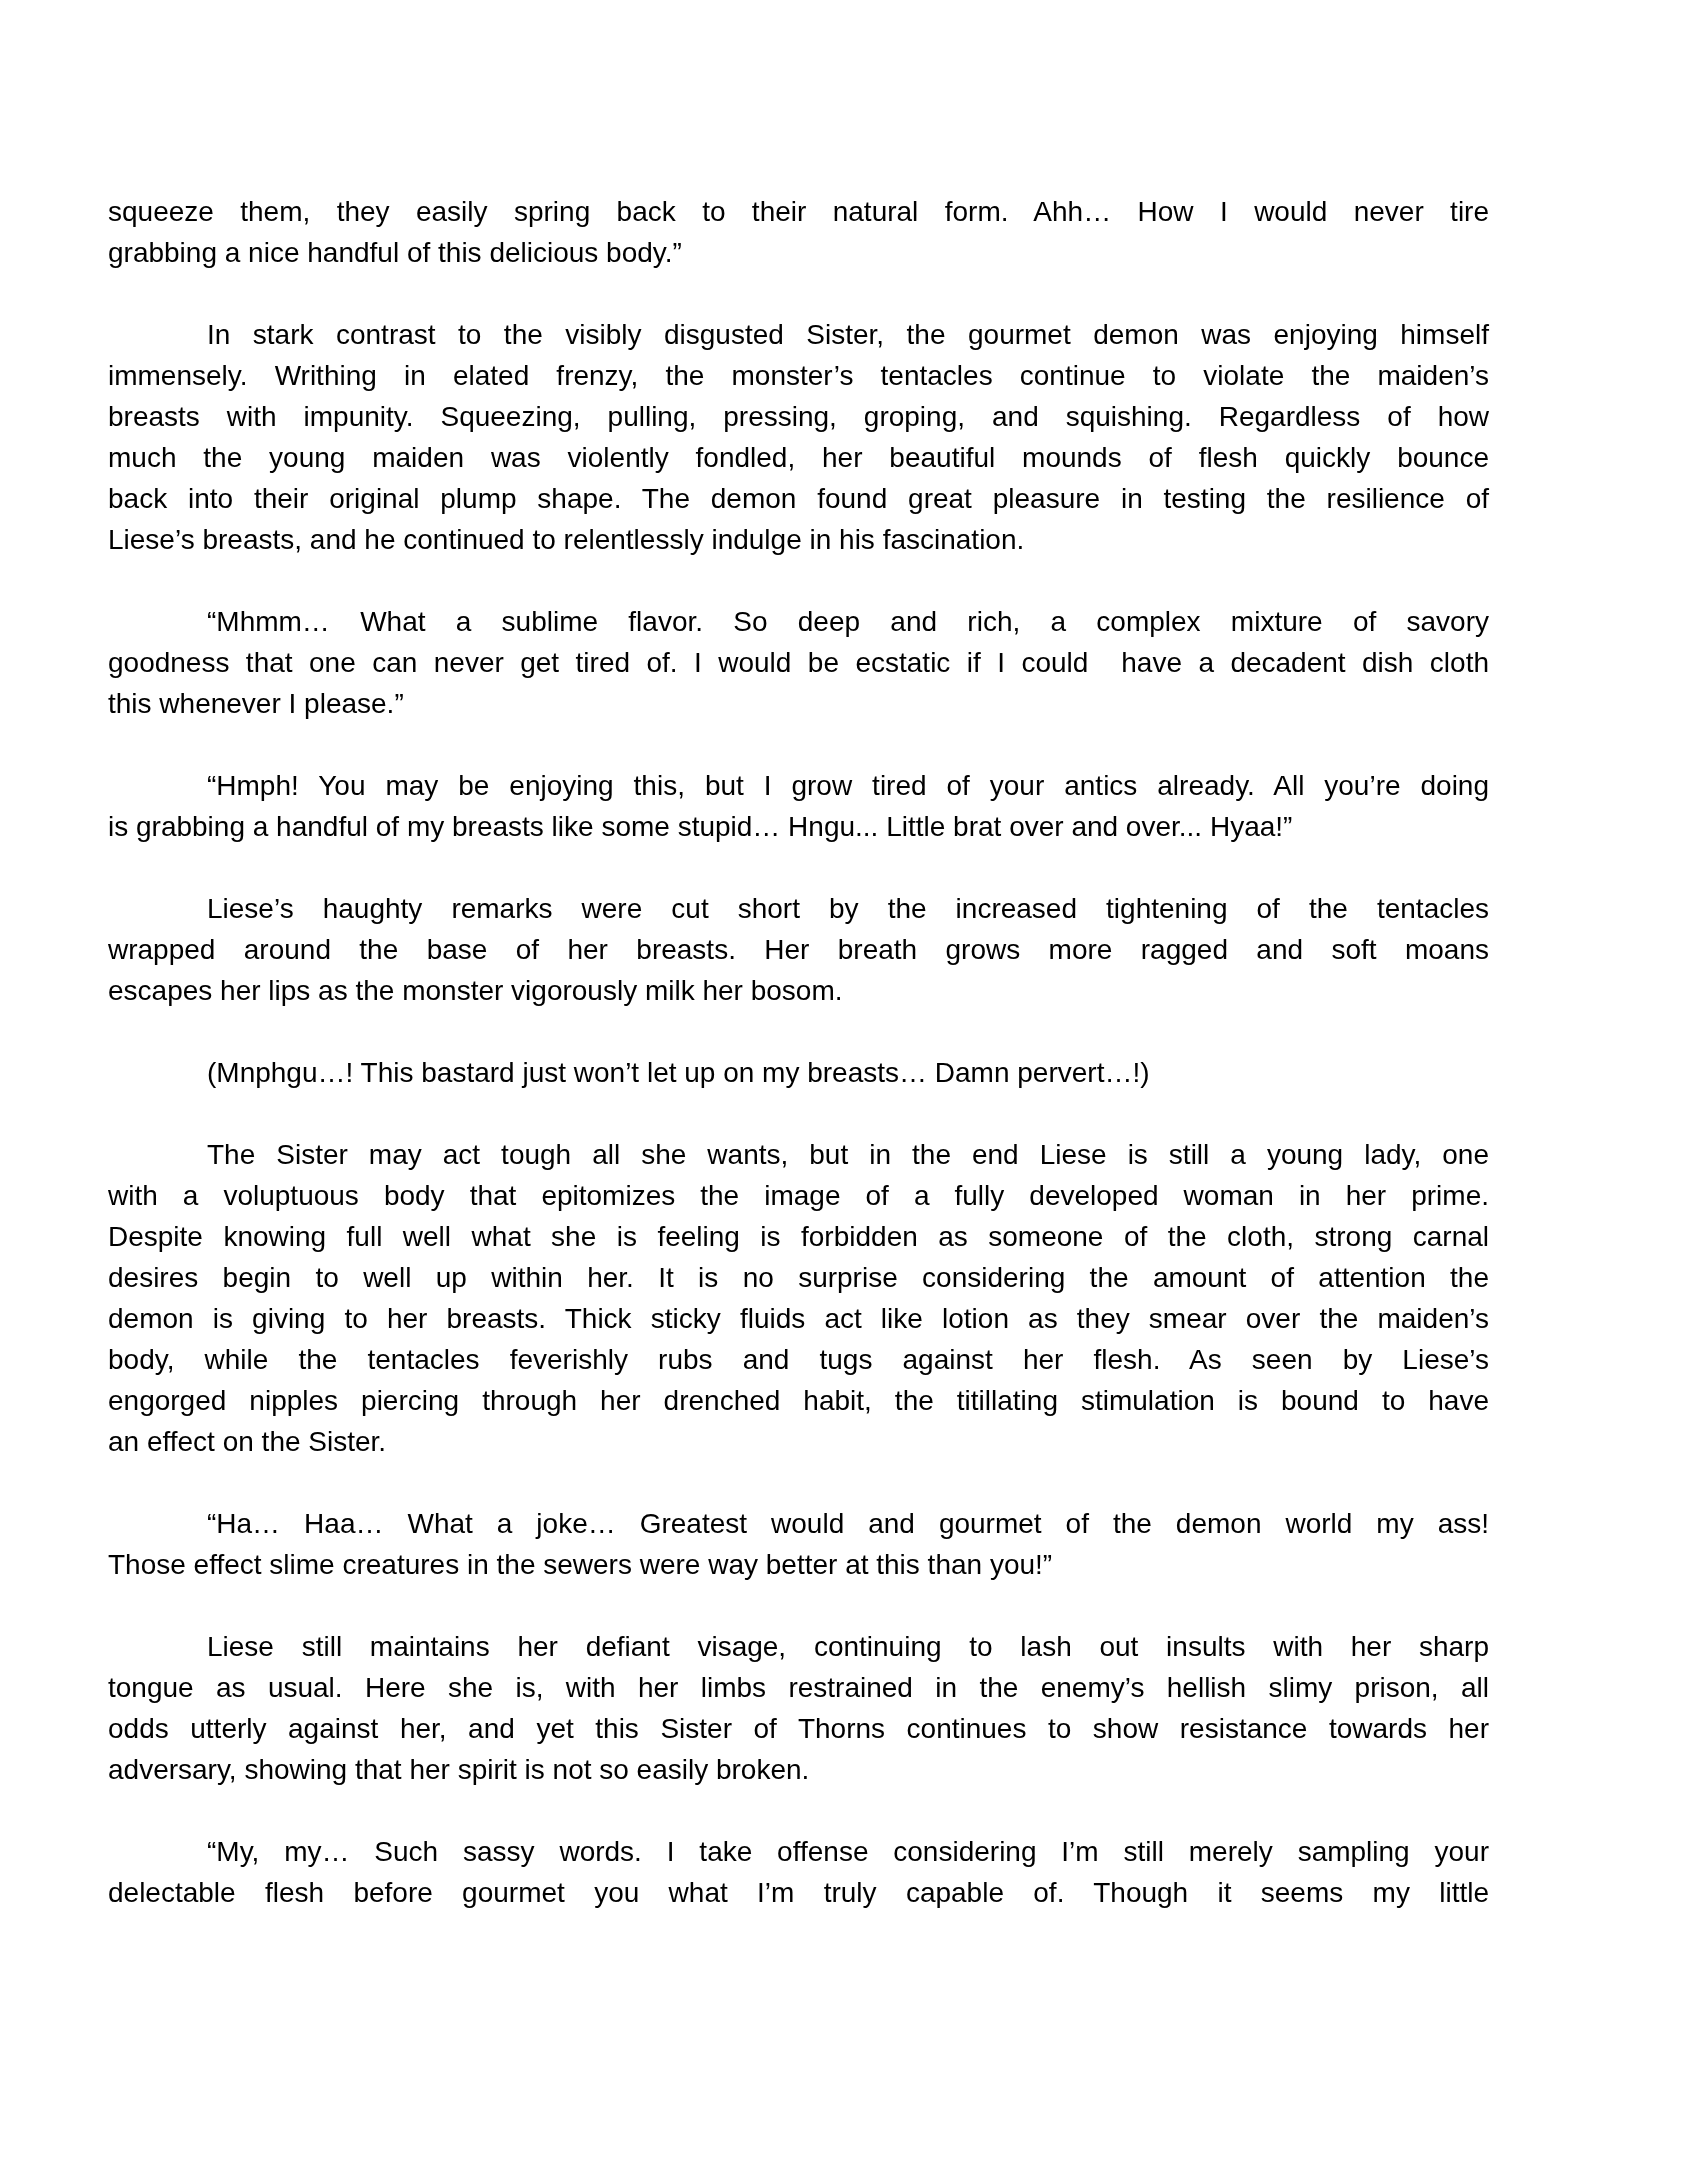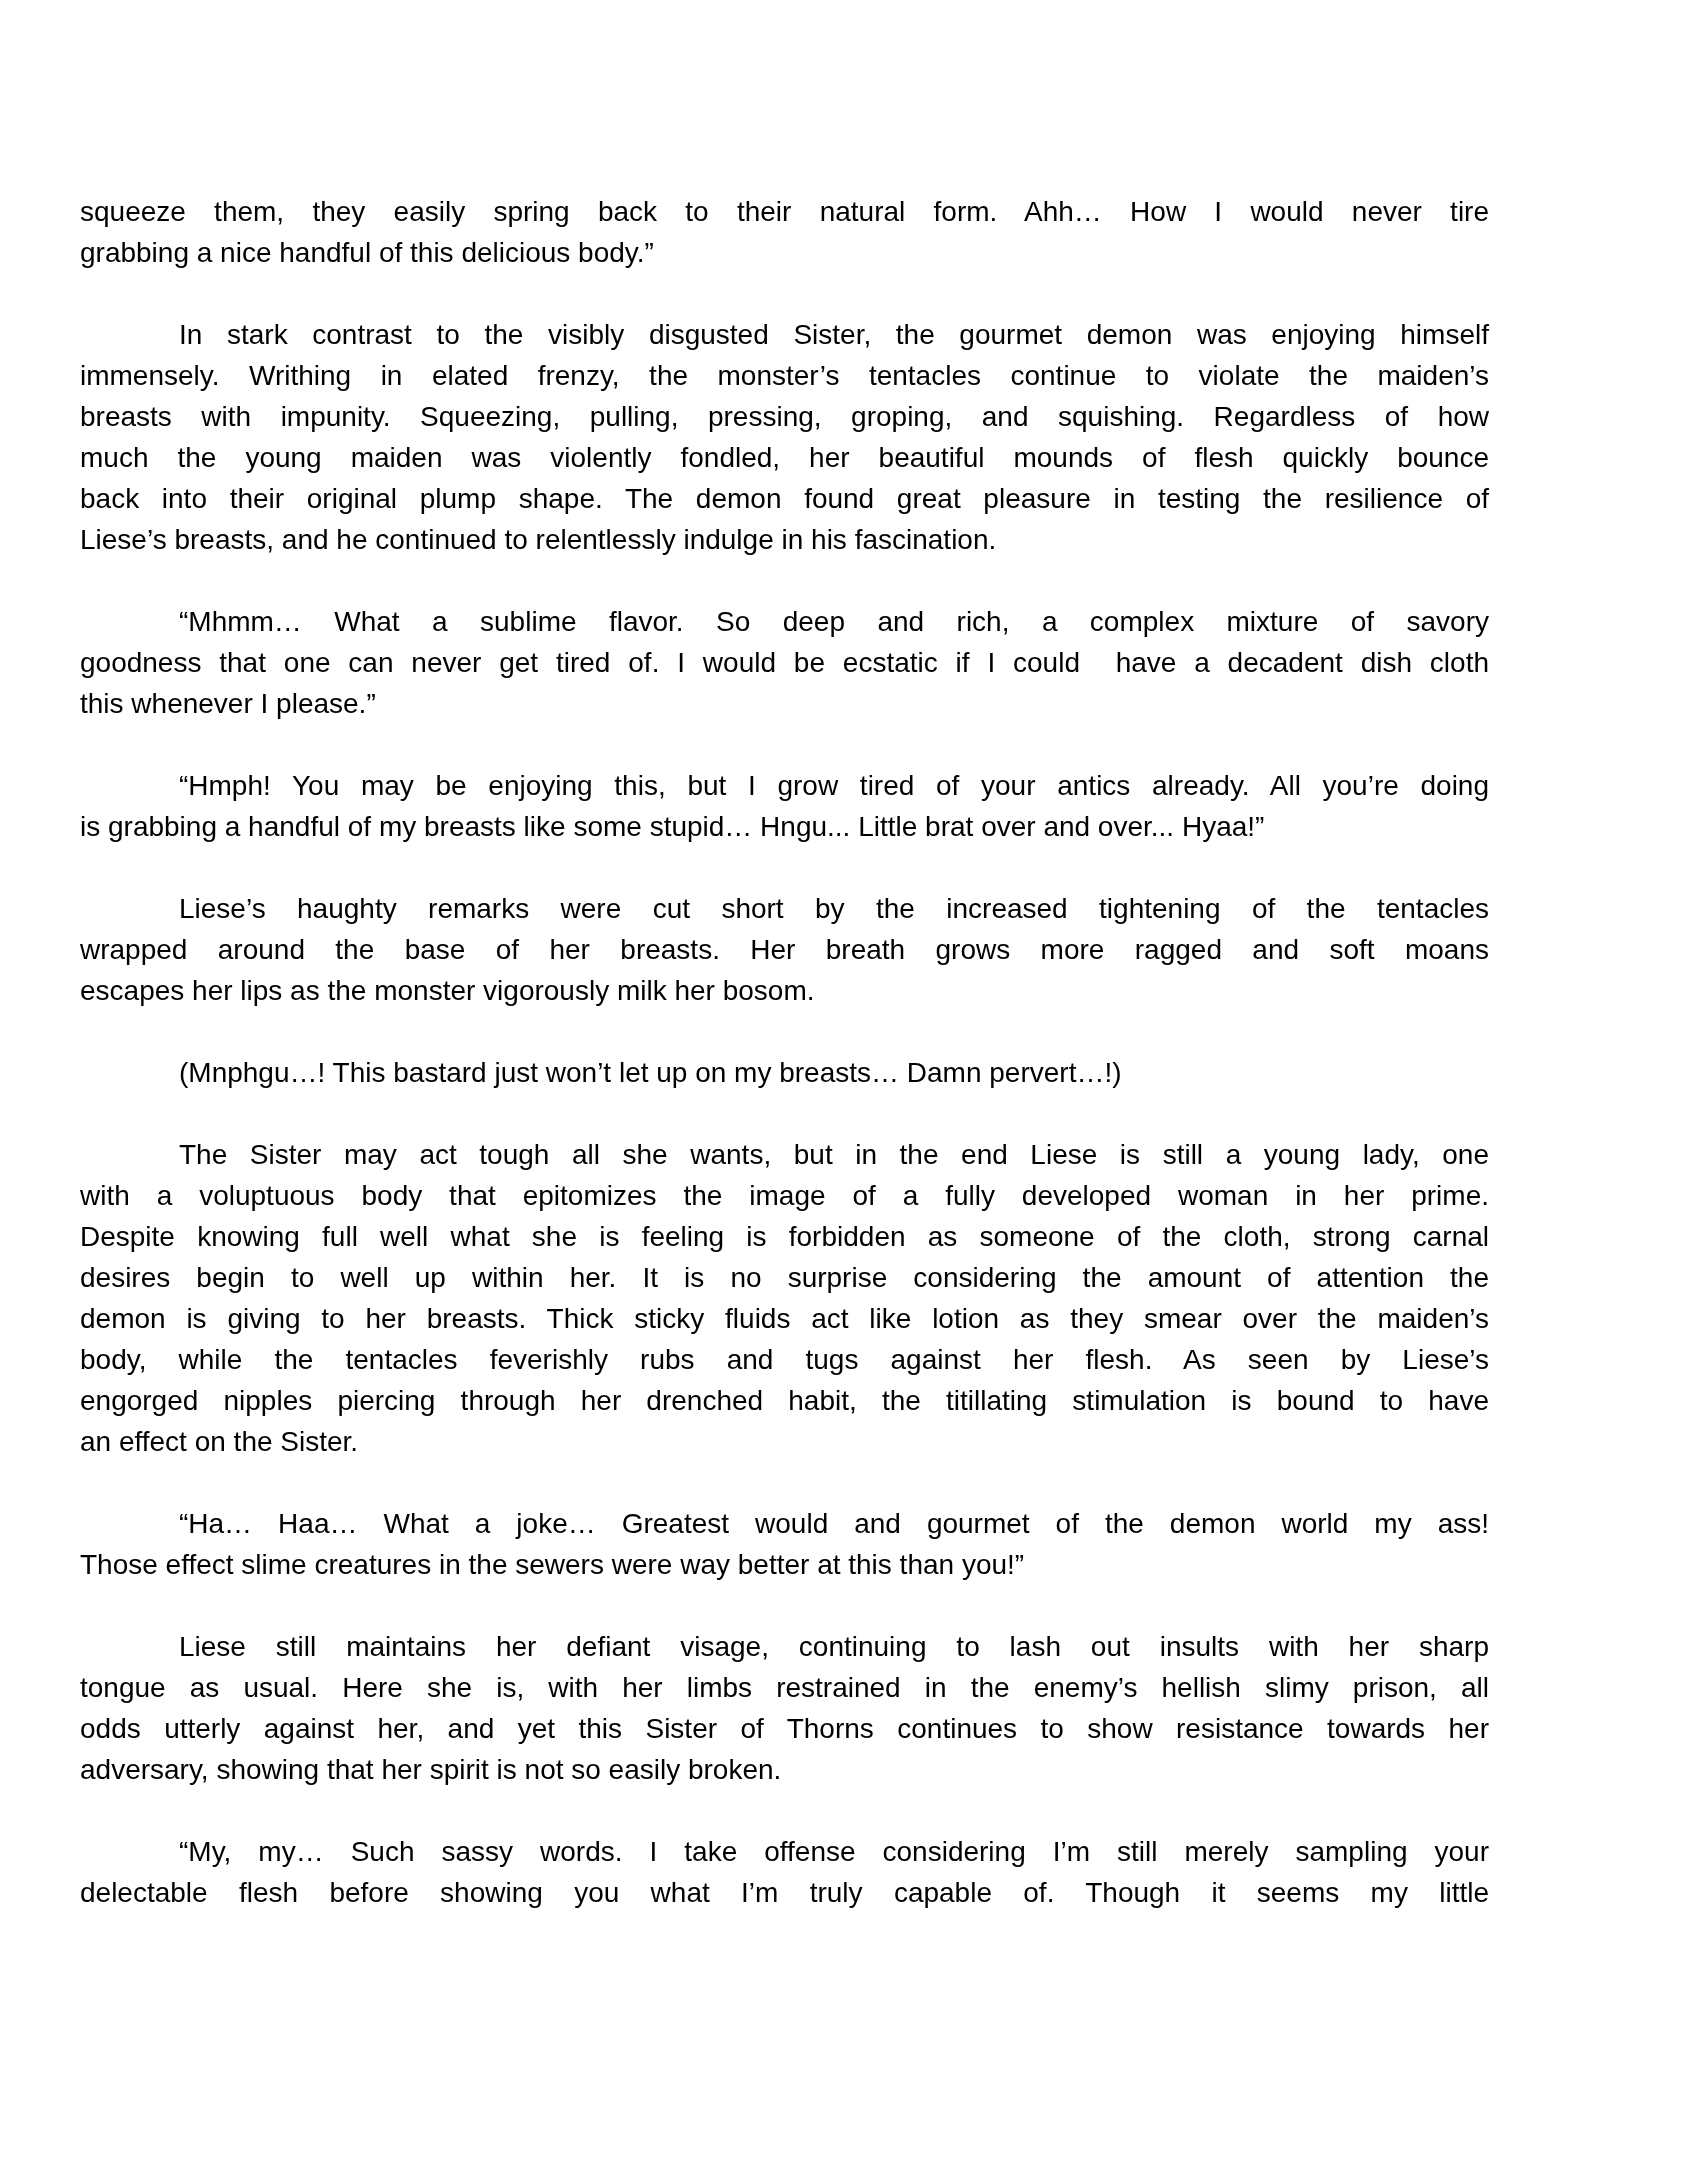--- a/index.html
+++ b/index.html
@@ -6,21 +6,21 @@
   body {
     width: 1687px;
     height: 2183px;
     background: #ffffff;
     font-family: "Liberation Sans", sans-serif;
   }
   .page {
     box-sizing: border-box;
     width: 1687px;
     height: 2183px;
-    padding: 191px 198px 66px 80px;
+    padding: 191px 198px 66px 108px;
     background: #ffffff;
     color: #000000;
     overflow: hidden;
   }
   .para { margin: 0 0 41px 0; }
   .line {
     font-size: 28px;
     line-height: 41px;
     color: #000000;
     white-space: pre-wrap;
@@ -81,17 +81,17 @@
         <div class="line">Those effect slime creatures in the sewers were way better at this than you!”</div>
       </div>
       <div class="para">
         <div class="line jline indent">Liese still maintains her defiant visage, continuing to lash out insults with her sharp</div>
         <div class="line jline">tongue as usual. Here she is, with her limbs restrained in the enemy’s hellish slimy prison, all</div>
         <div class="line jline">odds utterly against her, and yet this Sister of Thorns continues to show resistance towards her</div>
         <div class="line">adversary, showing that her spirit is not so easily broken.</div>
       </div>
       <div class="para">
         <div class="line jline indent">“My, my… Such sassy words. I take offense considering I’m still merely sampling your</div>
-        <div class="line jline">delectable flesh before showing you what I’m truly capable of. Though it seems my little</div>
+        <div class="line jline">delectable flesh before gourmet you what I’m truly capable of. Though it seems my little</div>
       </div>
     </div>
 </main>
 
 
 </body></html>

